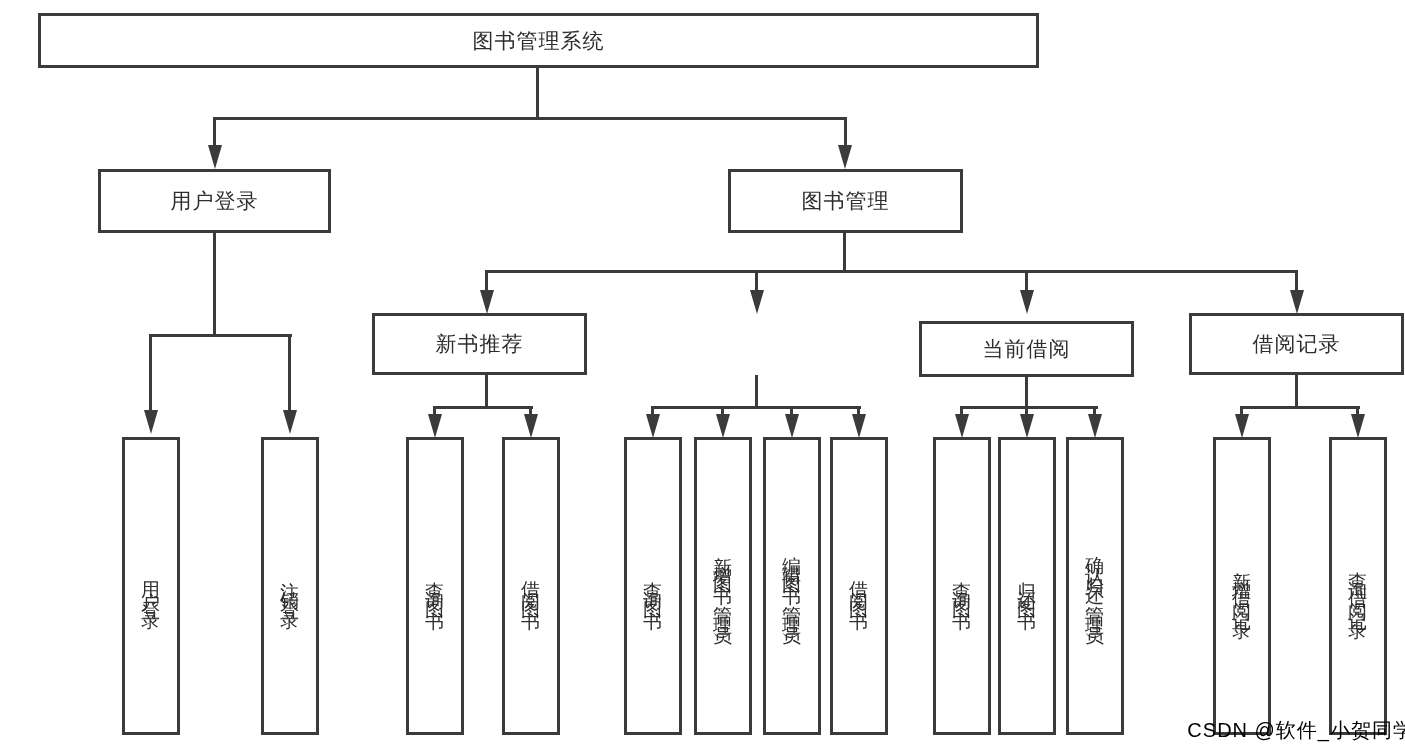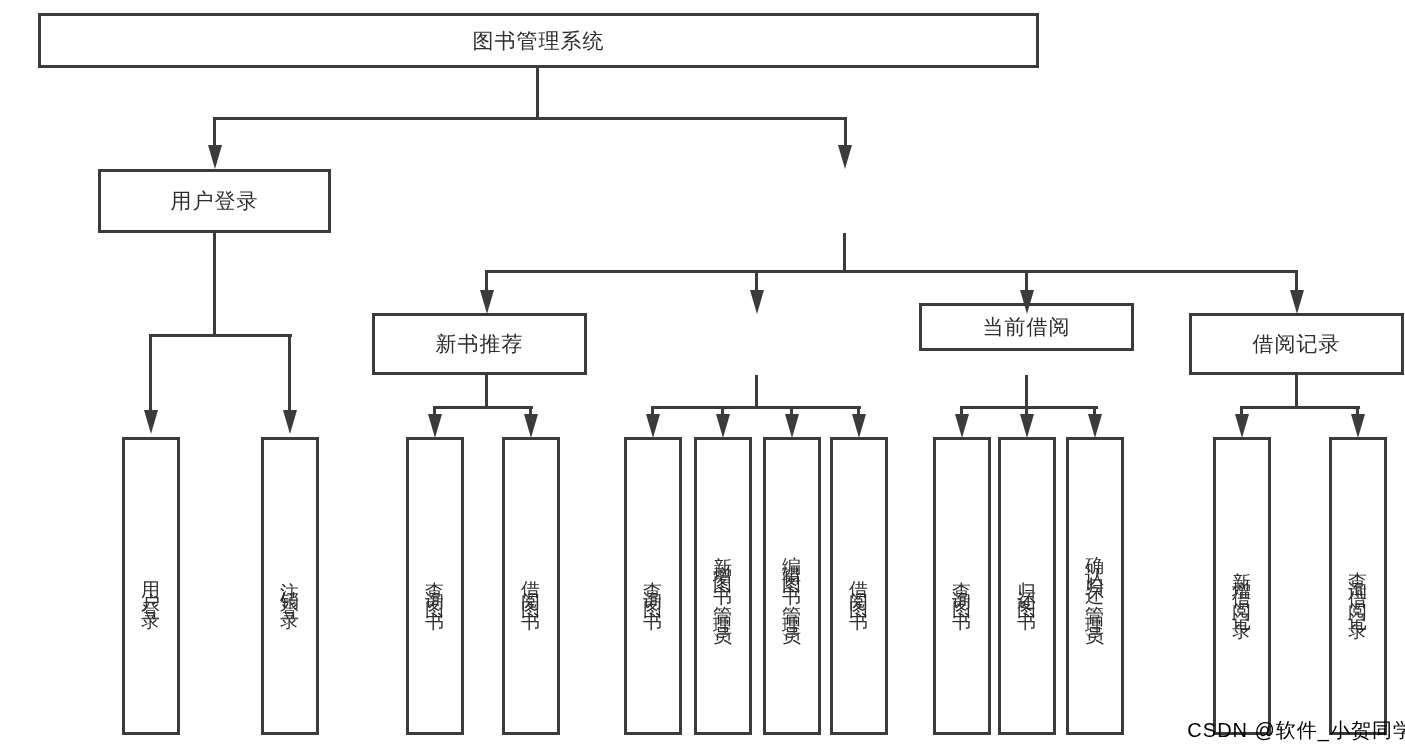--- a/index.html
+++ b/index.html
@@ -52,27 +52,30 @@
 <div id="stage">
 
   <div class="box h" style="left:22px; top:13px; width:1001px; height:55px;">
     <span>图书管理系统</span>
   </div>
 
   <div class="box h" style="left:82px; top:169px; width:233px; height:64px;">
     <span>用户登录</span>
   </div>
 
+  <div class="box h" style="left:712px; top:169px; width:235px; height:64px;">
+    <span>图书管理</span>
+  </div>
 
   <div class="box h" style="left:356px; top:313px; width:215px; height:62px;">
     <span>新书推荐</span>
   </div>
 
 
-  <div class="box h" style="left:903px; top:303px; width:215px; height:48px;align-items:center;">
+  <div class="box h" style="left:903px; top:321px; width:215px; height:56px;align-items:center;">
     <span>当前借阅</span>
   </div>
 
   <div class="box h" style="left:1173px; top:313px; width:215px; height:62px;text-align:center;">
     <span>借阅记录</span>
   </div>
 
   <div class="box v" style="left:106px;">
     <span class="vtext">用户登录</span>
   </div>

